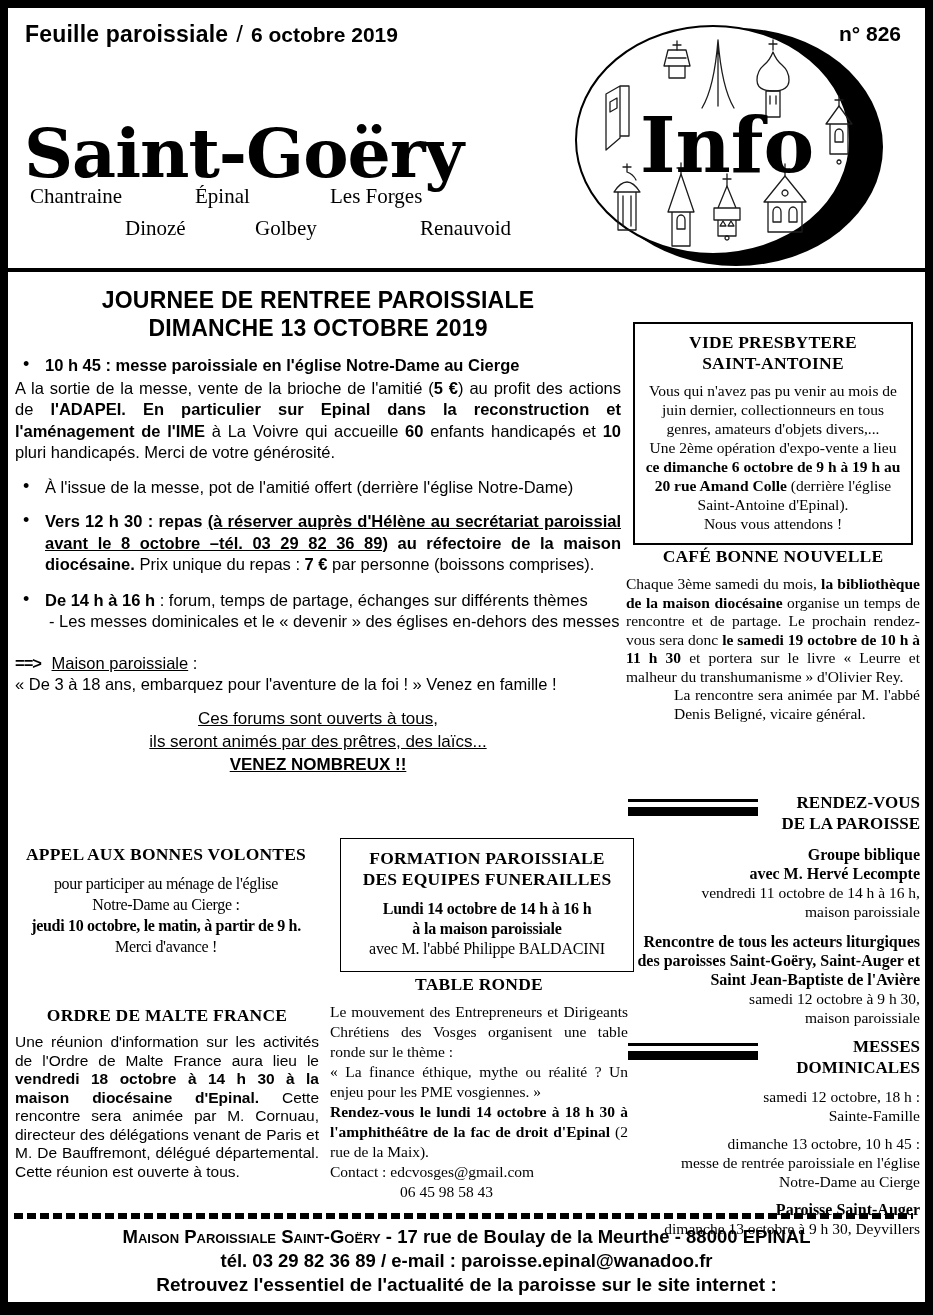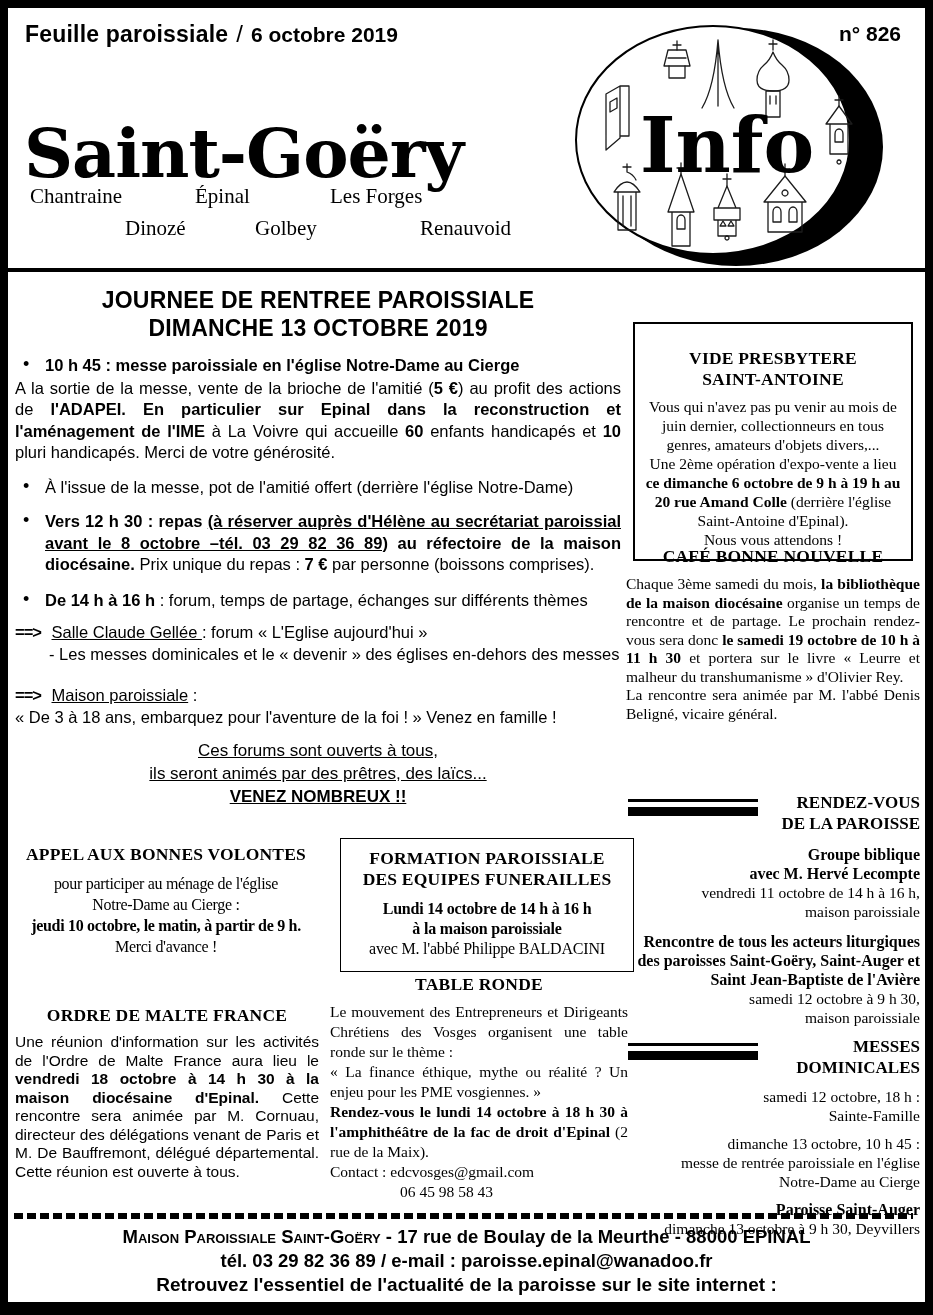--- a/index.html
+++ b/index.html
@@ -56,25 +56,25 @@
   .ordre{left:7px;top:997px;width:304px;}
   .ordre .body{margin-top:7px;font-family:Liberation Sans, sans-serif;font-size:15.5px;line-height:18.5px;text-align:justify;}
   .formation{left:332px;top:830px;width:276px;border:1.5px solid #000;padding:9px 8px 12px;}
   .formation .body{margin-top:9px;font-family:"Liberation Serif",serif;font-size:16px;line-height:20px;text-align:center;letter-spacing:-.2px;}
   .tableronde{left:322px;top:966px;width:298px;}
   .tableronde .body{margin-top:7px;font-family:"Liberation Serif",serif;font-size:15.5px;line-height:20px;text-align:justify;}
   .tableronde .contact{text-align:left;}
   .tableronde .phone{padding-left:70px;}
 
   
-  .vide{left:625px;top:314px;width:280px;border:2px solid #000;padding:24px 8px 10px;box-sizing:border-box;}
+  .vide{left:625px;top:314px;width:280px;border:2px solid #000;padding:8px 8px 10px;box-sizing:border-box;}
   .vide .body{margin-top:7px;font-family:"Liberation Serif",serif;font-size:15.5px;line-height:19px;text-align:center;}
   .cafe{left:618px;top:538px;width:294px;}
   .cafe .body{margin-top:8px;font-family:"Liberation Serif",serif;font-size:15.5px;line-height:18.5px;text-align:justify;}
-  .cafe .p2{margin-top:0;}
+  .cafe .p2{margin-top:0;margin-left:48px;}
 
   .side-head{display:flex;align-items:flex-start;}
   .side-head .bars{width:130px;margin-top:7px;flex:none;}
   .side-head .bar-thin{height:3px;background:#000;margin-bottom:5px;}
   .side-head .bar-thick{height:9px;background:#000;}
   .side-head .txt{flex:1;text-align:right;font-family:"Liberation Serif",serif;font-weight:bold;font-size:17px;line-height:21px;}
   .rendezvous{left:620px;top:784px;width:292px;}
   .rdv-item{margin-top:11px;text-align:right;font-family:"Liberation Serif",serif;font-size:15.5px;line-height:19px;}
   .rdv-item .nm{font-weight:bold;font-size:16px;}
   .messes{left:620px;top:1028px;width:292px;}
@@ -171,24 +171,20 @@
     <div class="bullet">
       <span class="dot">•</span>
       <span><span class="b">Vers 12 h 30  : repas </span><span class="b u">(à réserver auprès d'Hélène au secrétariat paroissial avant le 8 octobre –tél. 03 29 82 36 89)</span><span class="b"> au réfectoire de la maison diocésaine. </span><span>Prix unique du repas : </span><span class="b">7 €</span><span> par personne (boissons comprises).</span></span>
     </div>
 
     <div class="bullet" style="margin-top:14px">
       <span class="dot">•</span>
       <span><span class="b">De 14 h à 16 h</span><span> : forum, temps de partage, échanges sur différents thèmes</span></span>
     </div>
 
-    <div class="arrow-line">
-      <span class="arr">==&gt;</span>
-      <span><span class="u">Salle Claude Gellée </span><span>: forum « L'Eglise aujourd'hui »</span></span>
-    </div>
     <div class="arrow-sub">- Les messes dominicales et le « devenir » des églises en-dehors des messes</div>
 
     <div class="arrow-line arrow2">
       <span class="arr">==&gt;</span>
       <span><span class="u">Maison paroissiale</span><span> :</span></span>
     </div>
     <div class="nowrap">« De 3 à 18 ans, embarquez pour l'aventure de la foi ! » Venez en famille !</div>
 
     <div class="closing">
       <div>Ces forums sont ouverts à tous,</div>

